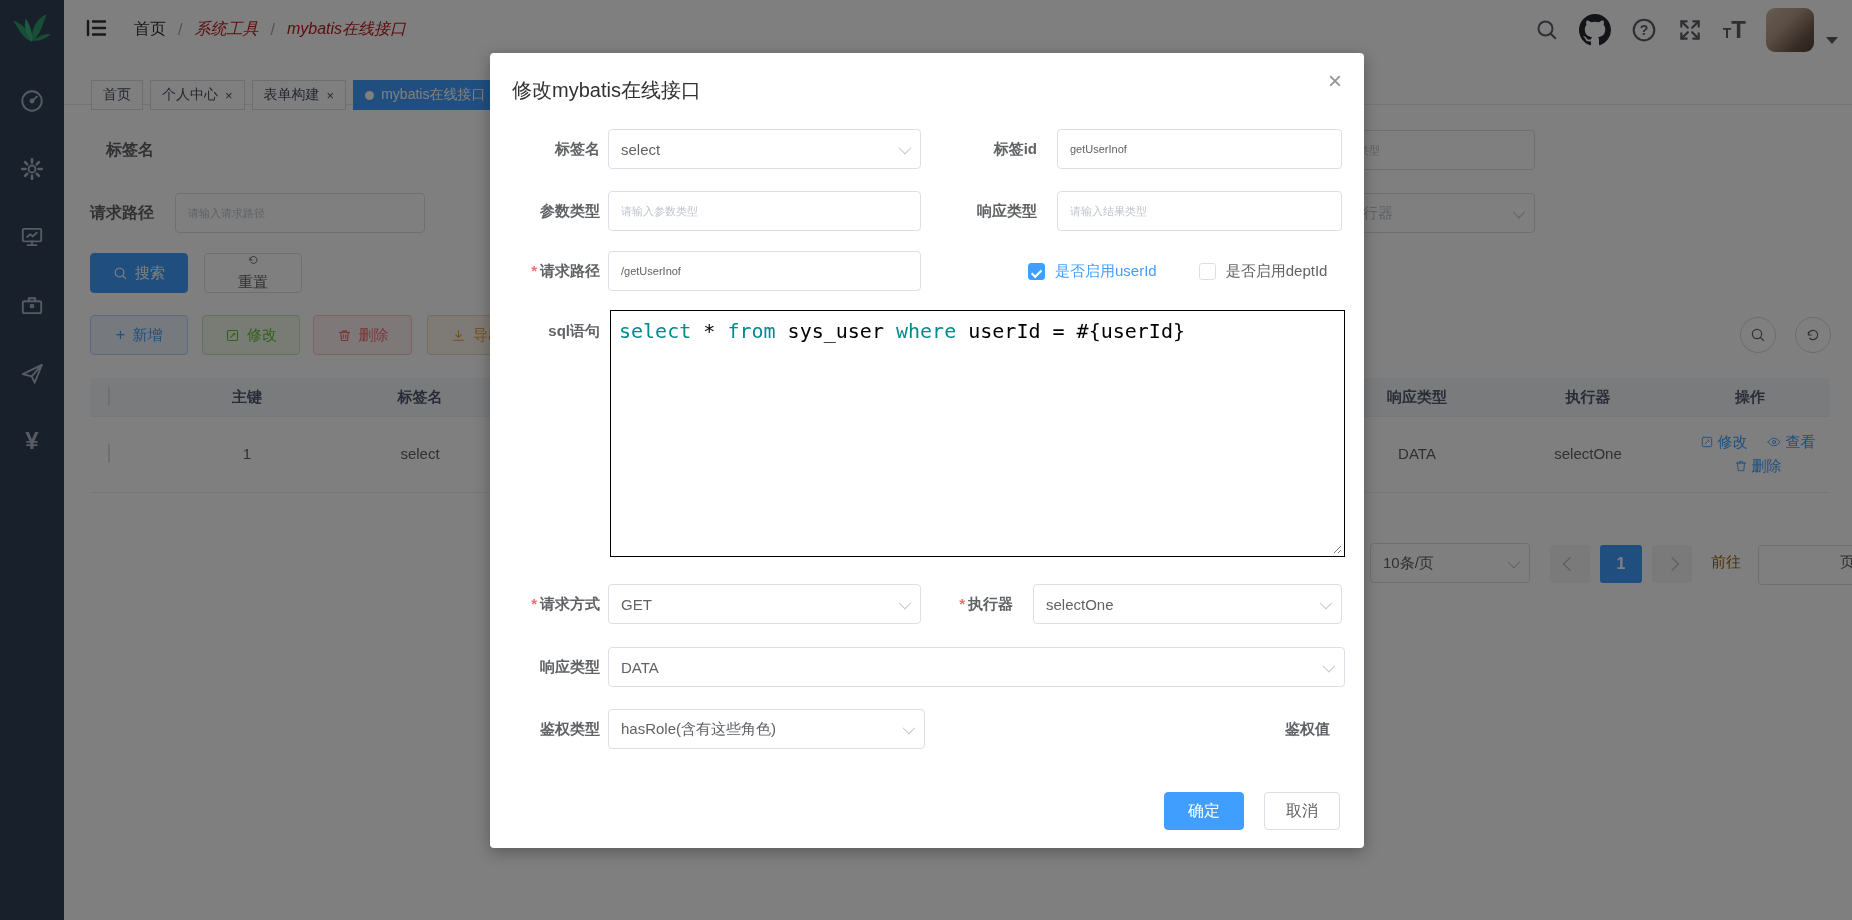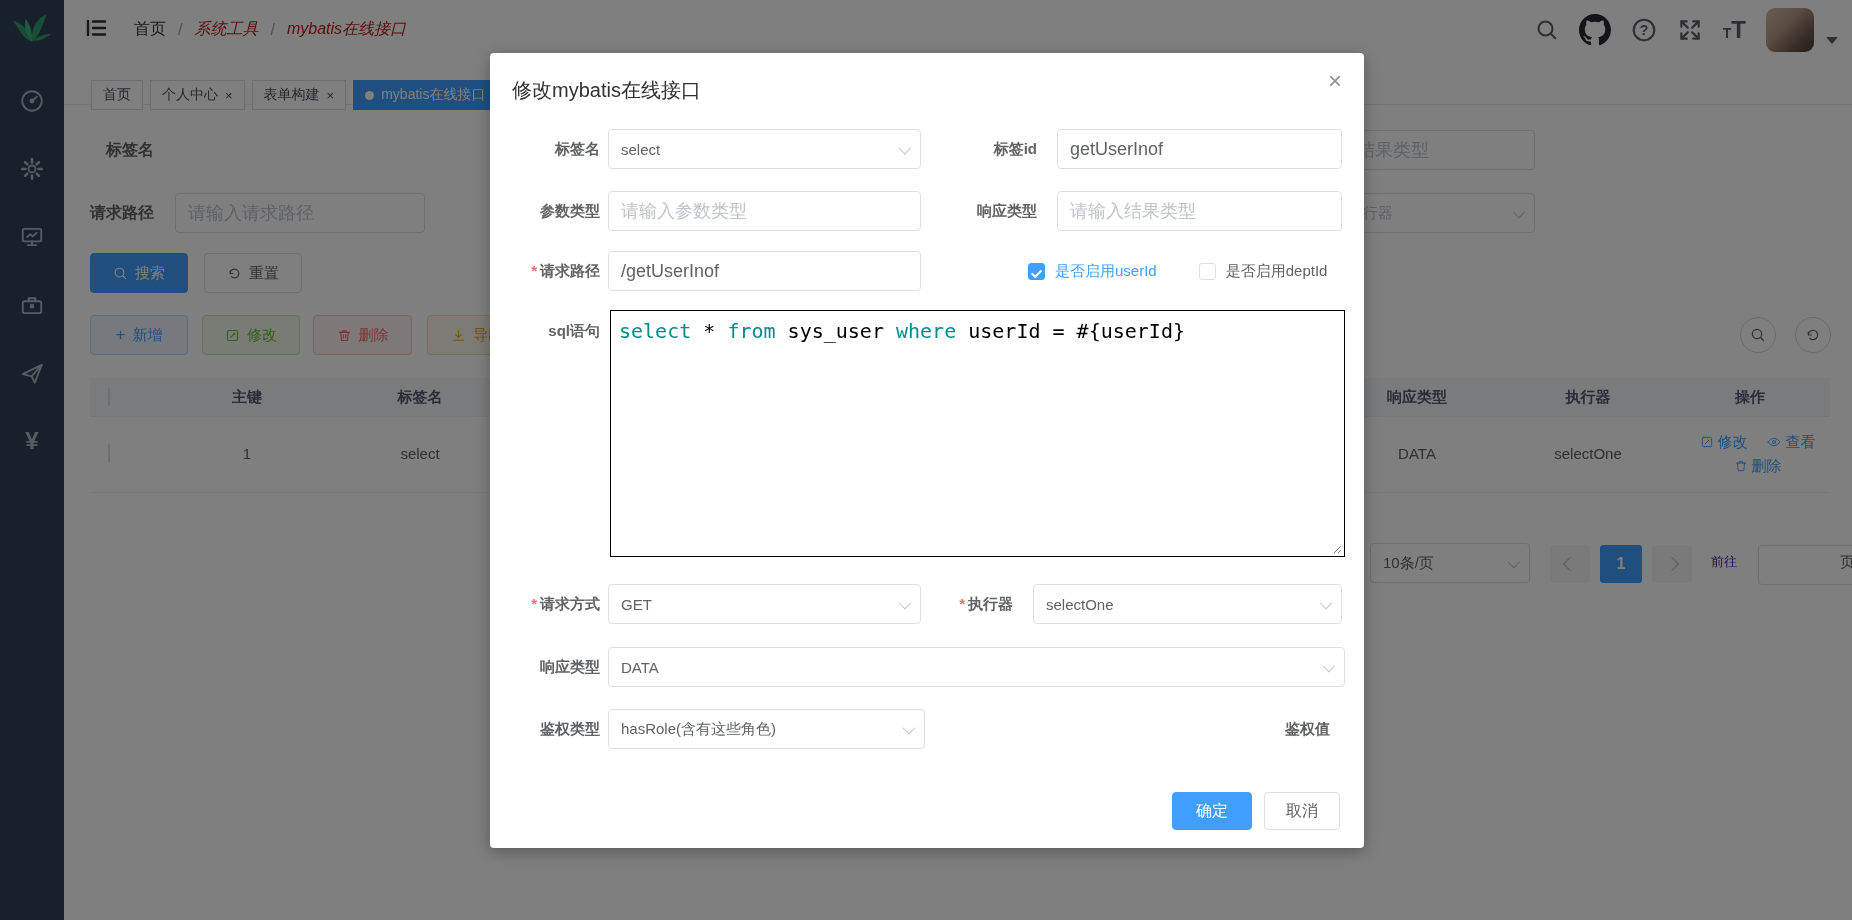--- a/index.html
+++ b/index.html
@@ -39,21 +39,21 @@
   .tab{height:30px;box-sizing:border-box;padding:0 11px;border:1px solid #d8dce5;background:#fff;
        color:#495060;font-size:14px;display:flex;align-items:center;gap:7px;white-space:nowrap;}
   .tab.active{background:#409EFF;border-color:#409EFF;color:#fff;}
   .tab .dot{width:9px;height:9px;border-radius:50%;background:#fff;}
   .tab .close{font-size:13px;}
 
   
   .ipt{border:1px solid #dcdfe6;border-radius:4px;background:#fff;height:40px;box-sizing:border-box;
        display:flex;align-items:center;padding:0 12px;font-size:15px;color:#606266;}
   input.raw{border:1px solid #dcdfe6;border-radius:4px;background:#fff;height:40px;box-sizing:border-box;
-       padding:0 12px;font-size:18px;color:#606266;width:100%;outline:none;font-family:inherit;}
+       padding:0 12px;font-size:11px;color:#606266;width:100%;outline:none;font-family:inherit;}
   input.raw::placeholder{color:#bfc4cc;}
   .ph{color:#bfc4cc;}
   .chevron{width:8px;height:8px;border-right:1.5px solid #c0c4cc;border-bottom:1.5px solid #c0c4cc;
            transform:rotate(45deg) translateY(-2px);margin-left:auto;flex:none;}
   .btn{border-radius:4px;font-size:15px;display:flex;align-items:center;justify-content:center;gap:7px;
        box-sizing:border-box;cursor:pointer;}
   .btn svg{stroke:currentColor;fill:none;stroke-width:1.8;stroke-linecap:round;stroke-linejoin:round;}
   .btn-primary{background:#409EFF;color:#fff;border:1px solid #409EFF;}
   .btn-plain{background:#fff;border:1px solid #dcdfe6;color:#606266;}
   .btn-add{background:#ecf5ff;border:1px solid #b3d8ff;color:#409EFF;}
@@ -86,21 +86,21 @@
   .circle-btn svg{stroke:#5f6672;fill:none;stroke-width:1.8;stroke-linecap:round;}
 
   
   .pgr-sel{left:1370px;top:543px;width:160px;}
   .pg-box{position:absolute;top:545px;width:40px;height:38px;border-radius:3px;background:#f4f4f5;
           display:flex;align-items:center;justify-content:center;color:#aeb3bb;font-size:16px;}
   .pg-active{background:#409EFF;color:#fff;font-weight:bold;}
   .pg-chev{width:9px;height:9px;border-right:1.7px solid currentColor;border-bottom:1.7px solid currentColor;}
   .pg-chev.left{transform:rotate(135deg);}
   .pg-chev.right{transform:rotate(-45deg);}
-  .goto-label{position:absolute;left:1711px;top:553px;font-size:13px;color:#4c1d95;}
+  .goto-label{position:absolute;left:1711px;top:553px;font-size:15px;color:#a16207;}
   .goto-input{position:absolute;left:1758px;top:545px;width:66px;height:38px;text-align:center;}
   .page-unit{position:absolute;left:1840px;top:553px;font-size:15px;color:#606266;}
 
   
   .overlay{position:absolute;inset:0;background:rgba(0,0,0,0.5);z-index:5;}
   .modal{position:absolute;left:490px;top:53px;width:874px;height:795px;background:#fff;border-radius:4px;
          box-shadow:0 4px 16px rgba(0,0,0,.3);z-index:10;}
   .m-title{position:absolute;left:22px;top:24px;font-size:20px;color:#303133;}
   .m-close{position:absolute;right:22px;top:16px;font-size:24px;color:#909399;cursor:pointer;line-height:1;}
   .m-row{position:absolute;left:20px;right:22px;display:flex;align-items:center;height:42px;}
@@ -110,21 +110,21 @@
   .w313{width:313px;} .w285{width:285px;} .w309{width:309px;} .w317{width:317px;} .w315{width:315px;} .w737{width:737px;}
   .m-label2{flex:1;text-align:right;font-weight:bold;font-size:15px;color:#606266;padding-right:12px;}
   .cb-item{display:flex;align-items:center;cursor:pointer;}
   .cb-label{margin-left:10px;font-size:15px;color:#606266;}
   .cb-item.checked .cb-label{color:#409EFF;}
   .sqlbox{position:absolute;left:120px;top:257px;width:735px;height:247px;border:1px solid #000;box-sizing:border-box;
           background:#fff;padding:6px 8px;font-family:"DejaVu Sans Mono","Liberation Mono",monospace;
           font-size:20px;color:#000;line-height:28px;}
   .sqlbox .kw{color:#008c8c;}
   .grip{position:absolute;right:2px;bottom:2px;}
-  .m-footer{position:absolute;top:739px;right:24px;display:flex;gap:12px;}
+  .m-footer{position:absolute;top:739px;right:24px;display:flex;gap:20px;}
   .btn-ok{width:80px;height:38px;font-size:16px;}
   .btn-cancel{width:76px;height:38px;font-size:16px;}
 </style>
 </head>
 <body>
 
 <div class="page">
 
   <div class="sidebar">
     <div class="logo">
@@ -252,21 +252,21 @@
     <span class="chevron"></span>
   </div>
 
   <div class="btn btn-primary abs" style="left:90px;top:253px;width:98px;height:40px;">
     <svg width="15" height="15" viewBox="0 0 24 24">
         <circle cx="10.5" cy="10.5" r="7"></circle>
         <path d="M15.8 15.8l4.5 4.5"></path>
       </svg>
     <span>搜索</span>
   </div>
-  <div class="btn btn-plain abs" style="left:204px;top:253px;width:98px;height:40px;">
+  <div class="btn btn-plain abs" style="left:204px;top:253px;width:98px;height:40px;flex-direction:column;">
     <svg width="15" height="15" viewBox="0 0 24 24">
         <path d="M5 12a7 7 0 1 1 2 4.9M5 12V7.5M5 12h4.5"></path>
       </svg>
     <span>重置</span>
   </div>
 
   <div class="btn btn-add abs" style="left:90px;top:315px;width:98px;height:40px;">
     <span style="font-size:17px;">+</span>
     <span>新增</span>
   </div>

